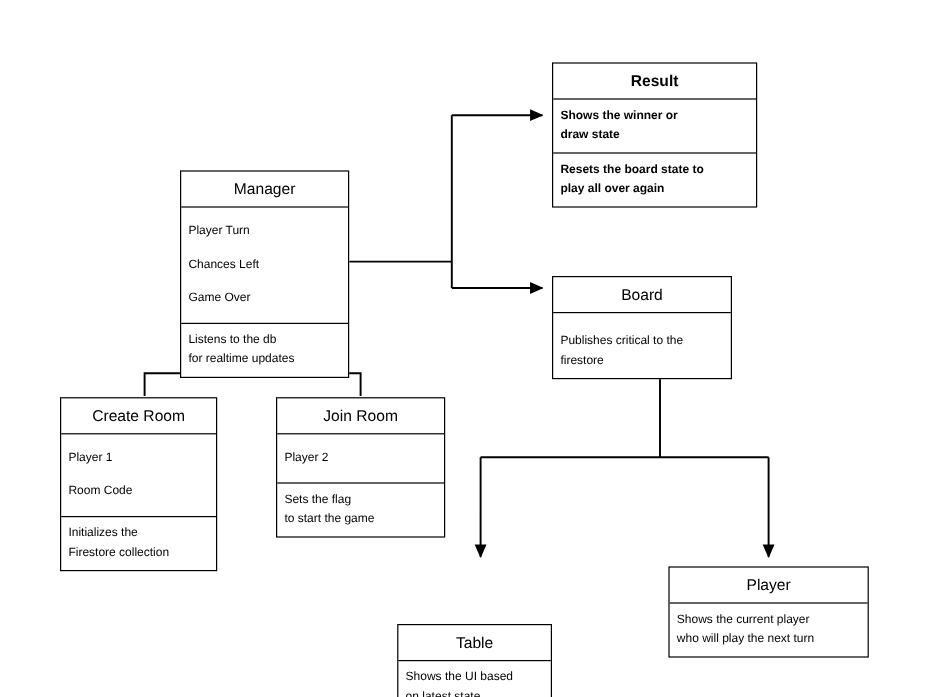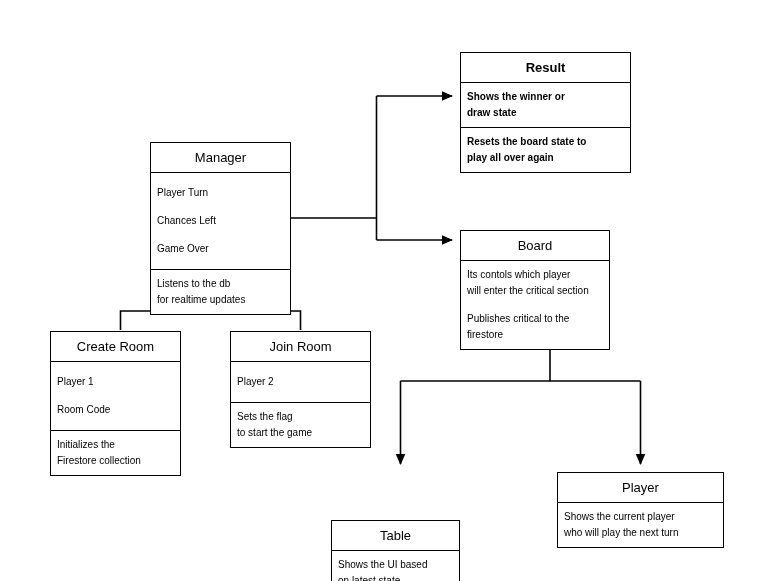--- a/index.html
+++ b/index.html
@@ -118,22 +118,20 @@
     </div>
     <div class="compartment ops">
       <div class="row">Listens to the db
 for realtime updates</div>
     </div>
   </div>
 
   <div class="node" style="left:460px; top:190px; width:150px;margin-top:40px;">
     <div class="node-title">Board</div>
     <div class="compartment ops">
-      <div class="row">Its contols which player
-will enter the critical section</div>
       <div class="row" style="padding-top:11px;">Publishes critical to the
 firestore</div>
     </div>
   </div>
 
   <div class="node" style="left:50px; top:331px; width:131px;">
     <div class="node-title">Create Room</div>
     <div class="compartment attrs">
       <div class="row">Player 1</div>
       <div class="row">Room Code</div>

